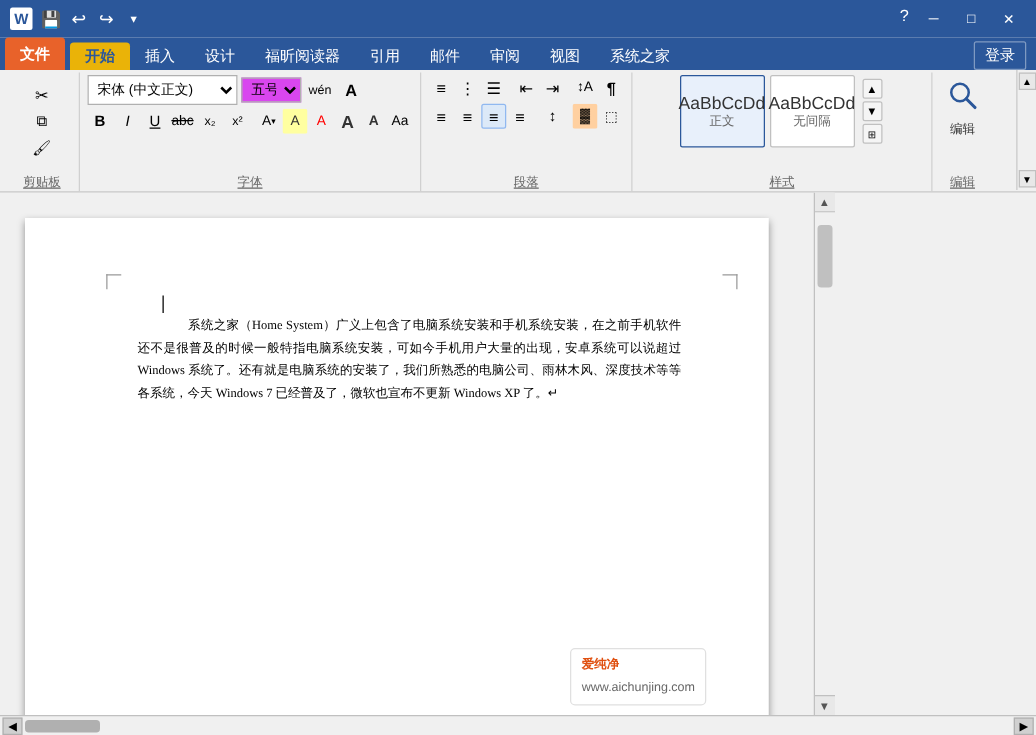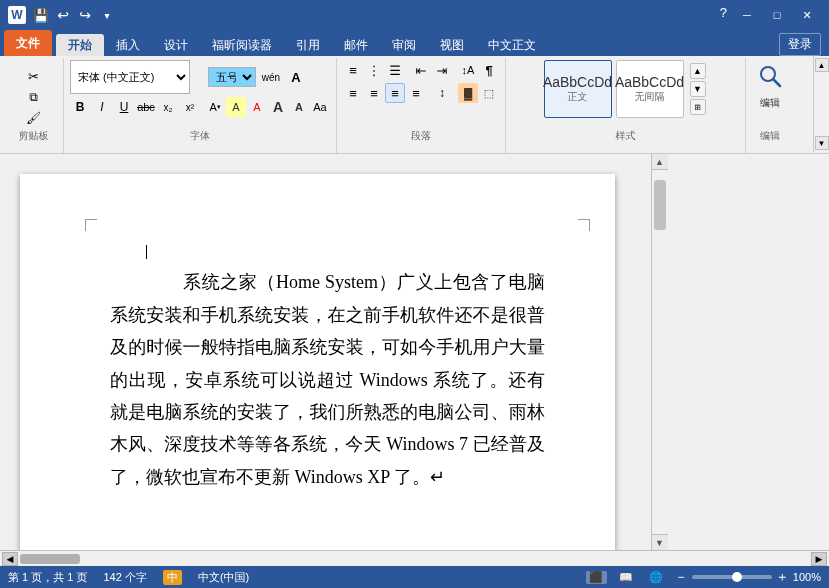--- a/index.html
+++ b/index.html
@@ -44,21 +44,21 @@
       height: 22px;
       padding: 0 12px;
       font-size: 12px;
       cursor: pointer;
       display: flex; align-items: center;
       border-radius: 3px 3px 0 0;
       color: white;
       margin-top: 36px;
     }
     .ribbon-tab.active {
-      background: #e5e5e5;
+      background: #eab308;
       color: #2b579a;
       font-weight: bold;
     }
     .ribbon-tab.file-tab {
       background: #e8622a;
       color: white;
       font-weight: bold;
       height: 26px;
       margin-right: 4px;
     }
@@ -81,22 +81,23 @@
       padding: 2px 6px;
       border-right: 1px solid #d0d0d0;
       min-width: fit-content;
       position: relative;
     }
     .ribbon-group:last-child { border-right: none; }
     .ribbon-group-label {
       font-size: 10px;
       color: #666;
       position: absolute;
-      bottom: 10px;
+      bottom: 0;
       white-space: nowrap;
+      text-decoration: underline;
     }
     .ribbon-group-content {
       display: flex;
       align-items: flex-start;
       gap: 2px;
       flex: 1;
       padding-top: 2px;
     }
 
     
@@ -117,33 +118,32 @@
     .paste-label { font-size: 11px; color: #333; }
 
     
     .font-group-content {
       display: flex;
       flex-direction: column;
       gap: 3px;
     }
     .font-row1 { display: flex; align-items: center; gap: 3px; }
     .font-name-select {
-      width: 120px; height: 34px;
+      width: 120px; height: 24px;
       font-size: 11px;
       border: 1px solid #b0b0b0;
       background: white;
       padding: 0 3px;
     }
     .font-size-select {
       width: 48px; height: 20px;
       font-size: 11px;
       border: 1px solid #b0b0b0;
-      background: #7dd3fc;
+      background: #d946ef;
       padding: 0 3px;
-      margin-left: 15px;
     }
     .fbt {
       width: 20px; height: 20px;
       border: 1px solid transparent;
       background: transparent;
       cursor: pointer;
       font-size: 12px;
       display: flex; align-items: center; justify-content: center;
       border-radius: 2px;
     }
@@ -200,21 +200,21 @@
       padding: 60px 70px 60px 90px;
       position: relative;
       font-size: 14px;
       line-height: 1.8;
       color: #000;
     }
 
     #page-content p {
       text-indent: 2em;
       font-family: SimSun, '宋体', serif;
-      font-size: 18px;
+      font-size: 10px;
       text-align: justify;
     }
 
     
     .corner-mark {
       position: absolute;
       width: 12px; height: 12px;
       border-color: #999;
       border-style: solid;
     }
@@ -403,21 +403,21 @@
 <div id="ribbon-tabs">
   <div class="ribbon-tab file-tab">文件</div>
   <div class="ribbon-tab active">开始</div>
   <div class="ribbon-tab">插入</div>
   <div class="ribbon-tab">设计</div>
   <div class="ribbon-tab">福昕阅读器</div>
   <div class="ribbon-tab">引用</div>
   <div class="ribbon-tab">邮件</div>
   <div class="ribbon-tab">审阅</div>
   <div class="ribbon-tab">视图</div>
-  <div class="ribbon-tab">中文正文</div>
+  <div class="ribbon-tab">系统之家</div>
   <div style="margin-left:auto;display:flex;align-items:center;padding-right:8px;">
     <span style="color:white;font-size:12px;cursor:pointer;padding:2px 8px;border:1px solid rgba(255,255,255,0.4);border-radius:2px;">登录</span>
   </div>
 </div>
 
 <div id="ribbon">
 
   <div class="ribbon-group" style="padding:0 8px;min-width:60px;">
     <div class="ribbon-group-inner">
       <div class="ribbon-group-content" style="flex-direction:column;align-items:center;gap:2px;">
@@ -552,51 +552,35 @@
         <div class="corner-mark corner-tl"></div>
         <div class="corner-mark corner-tr"></div>
 
         <div id="page-content">
           <p>
             <span class="cursor"></span>
           </p>
           <p>　　系统之家（Home System）广义上包含了电脑系统安装和手机系统安装，在之前手机软件还不是很普及的时候一般特指电脑系统安装，可如今手机用户大量的出现，安卓系统可以说超过 Windows 系统了。还有就是电脑系统的安装了，我们所熟悉的电脑公司、雨林木风、深度技术等等各系统，今天 Windows 7 已经普及了，微软也宣布不更新 Windows XP 了。↵</p>
         </div>
 
+        <div id="watermark">
+          <div style="font-weight:bold;color:#e05010;">爱纯净</div>
+          <div>www.aichunjing.com</div>
+        </div>
       </div>
     </div>
 
     <div class="v-scrollbar">
       <div class="v-scroll-arrow">▲</div>
       <div class="v-scroll-track">
         <div class="v-scroll-thumb-el"></div>
       </div>
       <div class="v-scroll-arrow-bottom">▼</div>
     </div>
   </div>
 
   <div id="h-scrollbar">
     <div class="h-scroll-arrow">◀</div>
     <div class="h-scroll-thumb"></div>
     <div class="h-scroll-arrow" style="margin-left:auto;">▶</div>
   </div>
 
-  <div id="status-bar">
-    <span class="status-item">第 1 页，共 1 页</span>
-    <span class="status-item">142 个字</span>
-    <span class="status-item" style="background:#e8a020;color:white;padding:0 4px;border-radius:2px;font-size:11px;">中</span>
-    <span class="status-item">中文(中国)</span>
-    <div class="status-right">
-
-      <button style="background:rgba(255,255,255,0.3);border:none;color:white;cursor:pointer;font-size:11px;padding:0 4px;border-radius:2px;">⬛</button>
-      <button style="background:transparent;border:none;color:white;cursor:pointer;font-size:11px;padding:0 4px;">📖</button>
-      <button style="background:transparent;border:none;color:white;cursor:pointer;font-size:11px;padding:0 4px;">🌐</button>
-      <div class="zoom-slider-wrap">
-        <button style="background:transparent;border:none;color:white;cursor:pointer;font-size:13px;">－</button>
-        <div class="zoom-slider">
-          <div class="zoom-thumb"></div>
-        </div>
-        <button style="background:transparent;border:none;color:white;cursor:pointer;font-size:13px;">＋</button>
-        <span class="status-item">100%</span>
-      </div>
-    </div>
-  </div>
 </div>
 
 </body></html>

